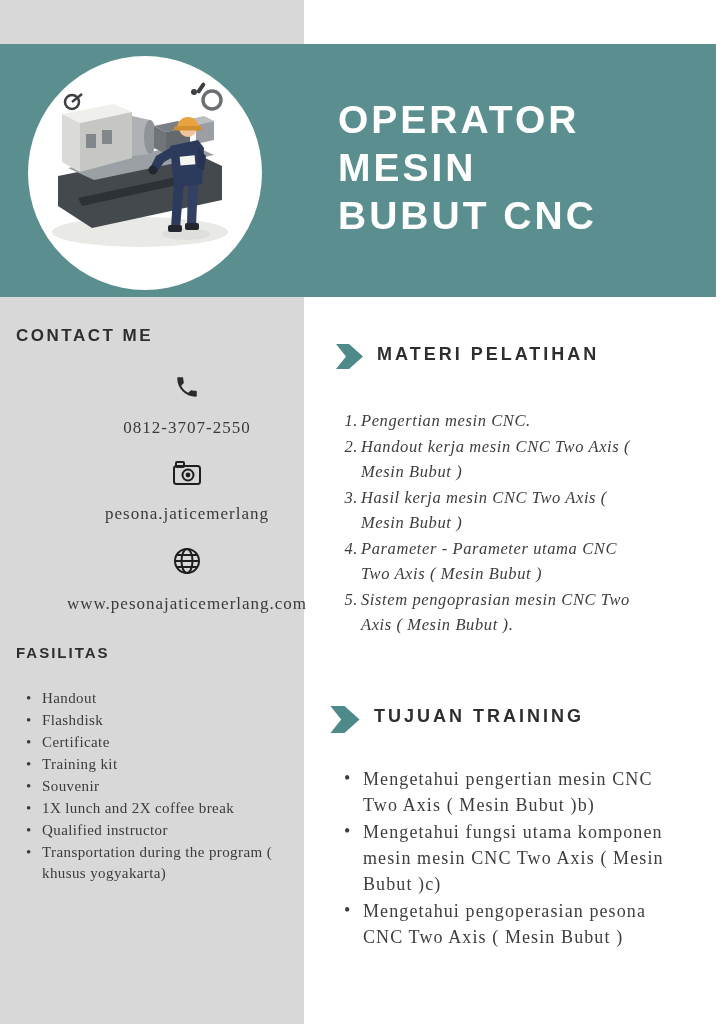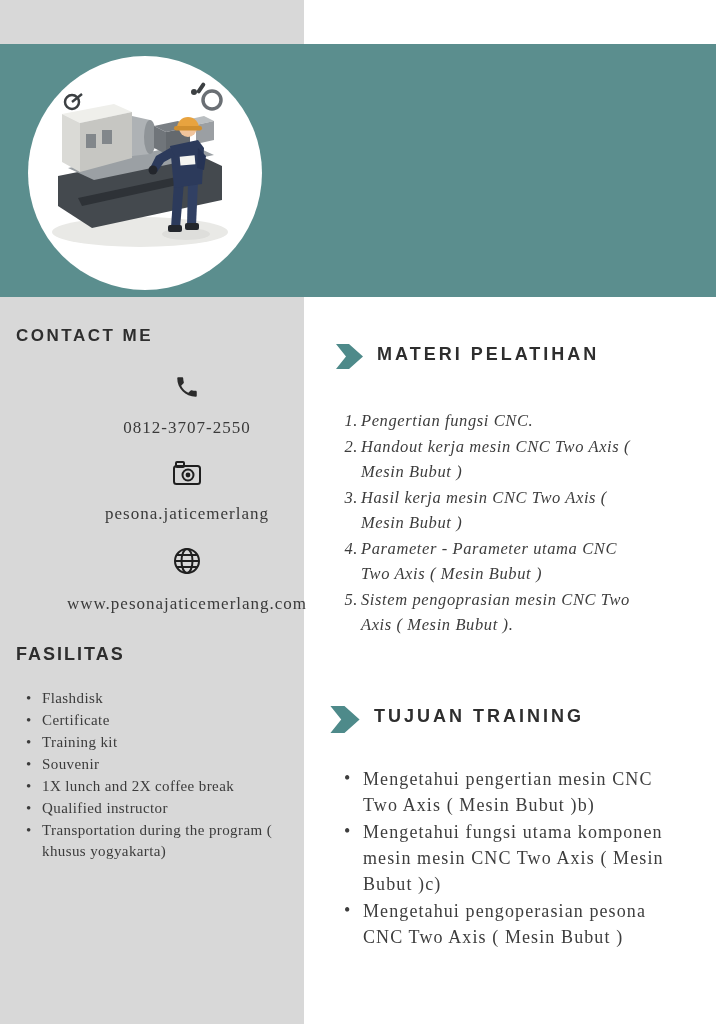--- a/index.html
+++ b/index.html
@@ -29,21 +29,21 @@
     font-weight:bold;color:#2e2e2e;letter-spacing:2.5px;
   }
   .contact-heading{position:absolute;left:16px;top:30px;font-size:17px;}
   .contact-stack{position:absolute;left:0;top:68px;width:286px;text-align:center;margin-left:44px;}
   .contact-icon{display:inline-block;margin-top:10px;}
   .contact-icon svg{display:block;margin:0 auto;}
   .contact-text{
     font-family:"Liberation Serif",serif;color:#3a3a3a;font-size:17px;letter-spacing:1px;
     margin:14px 0 12px 0;
   }
-  .fasilitas-heading{position:absolute;left:16px;top:348px;font-size:18px;letter-spacing:2px;}
+  .fasilitas-heading{position:absolute;left:16px;top:348px;font-size:15px;letter-spacing:2px;}
   .fasilitas-list{
     position:absolute;left:26px;top:392px;width:262px;margin:0;padding:0;list-style:none;
     font-family:"Liberation Serif",serif;font-size:15px;line-height:21px;
     letter-spacing:0.4px;color:#3b3b3b;
   }
   .fasilitas-list li{position:relative;padding-left:16px;margin:0 0 1px 0;}
   .fasilitas-list li::before{content:"•";position:absolute;left:0;top:0;}
   
   .right-col{position:absolute;left:304px;top:296px;width:420px;}
   .section-header{position:absolute;display:flex;align-items:flex-start;}
@@ -119,20 +119,25 @@
       <rect x="152" y="100" width="15" height="9" fill="#f4f4f1" transform="rotate(-5 159 104)"></rect>
       <polygon points="142,92 128,100 122,112 129,116 136,106 147,100" fill="#2c3a5b"></polygon>
       <circle cx="125" cy="114" r="4.5" fill="#23262c"></circle>
       <polygon points="170,92 178,100 176,114 169,112" fill="#263354"></polygon>
       <circle cx="160" cy="72" r="9" fill="#f0c49c"></circle>
       <path d="M149,72 a11,11 0 0 1 22,0 z" fill="#e8a33f"></path>
       <rect x="146" y="70" width="28" height="4.5" rx="2.2" fill="#d18f2f"></rect>
     </svg>
   </div>
 
+  <div class="title">
+    <div>OPERATOR</div>
+    <div>MESIN</div>
+    <div>BUBUT CNC</div>
+  </div>
 
   <div class="left-col">
     <div class="section-heading contact-heading">CONTACT ME</div>
 
     <div class="contact-stack">
       <span class="contact-icon">
         <svg width="26" height="26" viewBox="0 0 24 24">
           <path fill="#2b2b2b" d="M6.62 10.79c1.44 2.83 3.76 5.14 6.59 6.59l2.2-2.2c.27-.27.67-.36 1.02-.24 1.12.37 2.33.57 3.57.57.55 0 1 .45 1 1V20c0 .55-.45 1-1 1-9.39 0-17-7.61-17-17 0-.55.45-1 1-1h3.5c.55 0 1 .45 1 1 0 1.25.2 2.45.57 3.57.11.35.03.74-.25 1.02l-2.2 2.2z"></path>
         </svg>
       </span>
@@ -157,20 +162,21 @@
           <line x1="5" y1="21" x2="25" y2="21" stroke="#1f1f1f" stroke-width="2"></line>
         </svg>
       </span>
       <div class="contact-text">www.pesonajaticemerlang.com</div>
     </div>
 
     <div class="section-heading fasilitas-heading">FASILITAS</div>
 
     <ul class="fasilitas-list">
 
+        <li><span>Handout</span></li>
 
         <li><span>Flashdisk</span></li>
 
         <li><span>Certificate</span></li>
 
         <li><span>Training kit</span></li>
 
         <li><span>Souvenir</span></li>
 
         <li><span>1X lunch and 2X coffee break</span></li>
@@ -187,21 +193,21 @@
       <span class="chevron">
         <svg width="27" height="25" viewBox="0 0 27 25">
           <polygon points="0,0 13,0 27,12.5 13,25 0,25 10,12.5" fill="#4e8a8a"></polygon>
         </svg>
       </span>
       <span class="section-heading right-heading">MATERI PELATIHAN</span>
     </div>
 
     <ol class="materi-list">
 
-        <li><span>Pengertian fungsi CNC.</span></li>
+        <li><span>Pengertian mesin CNC.</span></li>
 
         <li><span>Handout kerja mesin CNC Two Axis ( Mesin Bubut )</span></li>
 
         <li><span>Hasil kerja mesin CNC Two Axis ( Mesin Bubut )</span></li>
 
         <li><span>Parameter - Parameter utama CNC Two Axis ( Mesin Bubut )</span></li>
 
         <li><span>Sistem pengoprasian mesin CNC Two Axis ( Mesin Bubut ).</span></li>
       </ol>
 

